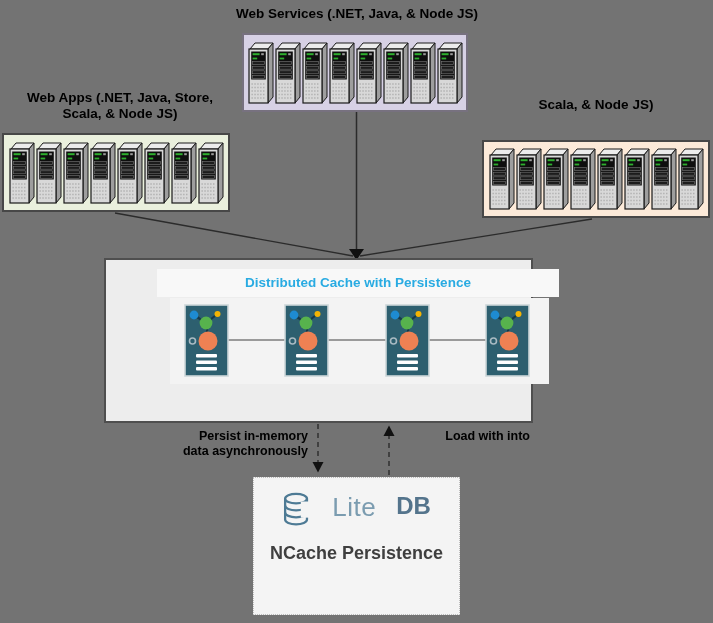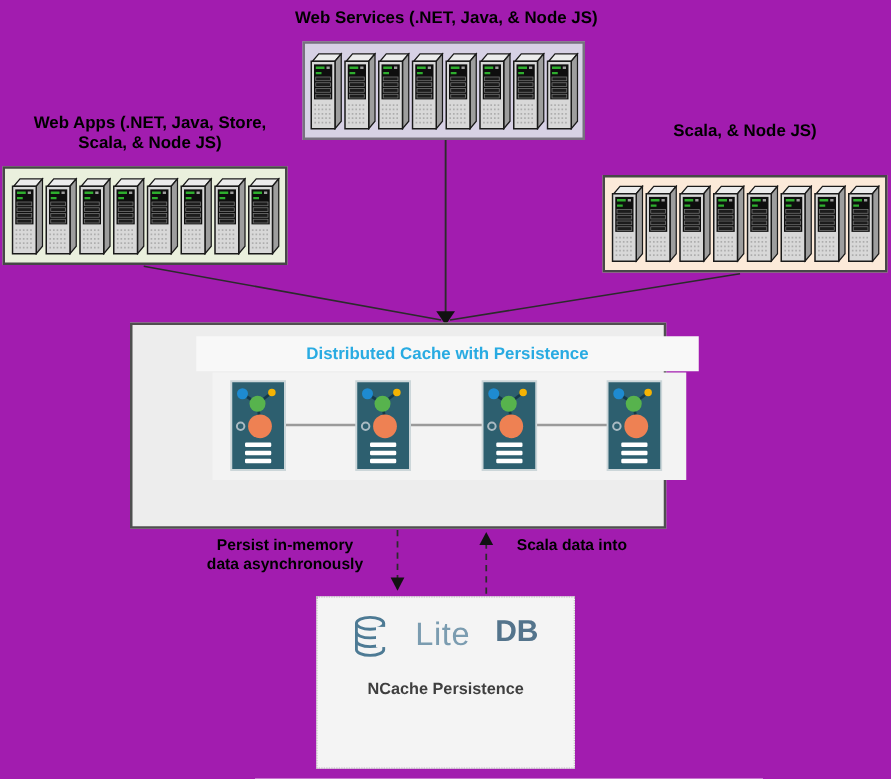--- a/index.html
+++ b/index.html
@@ -1,17 +1,17 @@
 <!DOCTYPE html>
 <html><head>
 <meta charset="utf-8">
 <style>
   html,body{margin:0;padding:0;background:#ffffff;}
   .canvas{
-    position:relative;width:713px;height:623px;background:#a21caf;
+    position:relative;width:713px;height:623px;background:#737373;
     font-family:"Liberation Sans",sans-serif;overflow:hidden;
   }
   svg.connectors{position:absolute;left:0;top:0;width:713px;height:623px;pointer-events:none;}
 
   
   .grp-label{position:absolute;text-align:center;font-weight:bold;font-size:13.5px;line-height:16px;color:#000;}
   .grp-label span{display:block;}
   #lbl-ws{left:192px;top:6px;width:330px;}
   #lbl-wa{left:6px;top:90px;width:228px;}
   #lbl-sa{left:480px;top:97px;width:232px;}
@@ -27,33 +27,33 @@
   .cache-box{position:absolute;left:104px;top:258px;width:429px;height:165px;background:#ededed;border:2px solid #4f4f4f;box-sizing:border-box;}
   .cache-title{position:absolute;left:51px;top:9px;width:402px;height:28px;background:#f8f8f8;
     color:#29abe2;font-weight:bold;font-size:13.5px;line-height:28px;text-align:center;}
   .cache-inner{position:absolute;left:64px;top:38px;width:379px;height:86px;background:#f3f3f3;}
   .node-row{position:absolute;left:14px;top:6px;width:346px;display:flex;justify-content:space-between;z-index:2;}
   .cache-node-icon{width:45px;height:73px;}
   .node-line{position:absolute;left:36px;top:41px;width:301px;height:2px;background:#9a9a9a;z-index:1;}
 
   
   .arrow-label{position:absolute;text-align:center;font-weight:bold;font-size:12.5px;line-height:15px;color:#000;}
-  .arrow-label span{display:block;}
+  .arrow-label span{display:block;text-align:right;}
   #lbl-persist{left:148px;top:429px;width:160px;}
   #lbl-load{left:385px;top:429px;width:145px;}
 
   
   .persist-box{position:absolute;left:253px;top:477px;width:207px;height:138px;background:#f4f4f4;
     border:1px dotted #bdbdbd;box-sizing:border-box;text-align:center;}
   .persist-title{margin-top:13px;color:#29abe2;font-weight:bold;font-size:13.5px;}
   .litedb-logo{margin-top:14px;display:flex;align-items:flex-start;justify-content:center;gap:20px;}
   .litedb-logo svg{width:30px;height:38px;}
   .litedb-lite{font-size:26px;color:#7b9cb0;font-weight:400;letter-spacing:0.5px;}
   .litedb-db{font-size:24px;color:#54748c;font-weight:bold;}
-  .persist-caption{margin-top:13px;color:#3f3f3f;font-weight:bold;font-size:13px;}
+  .persist-caption{margin-top:13px;color:#3f3f3f;font-weight:bold;font-size:18px;}
 </style>
 </head>
 <body>
 
 <div class="canvas">
 
   <svg class="connectors" viewBox="0 0 713 623">
     <line x1="356.5" y1="112" x2="356.5" y2="255" stroke="#2b2b2b" stroke-width="1.5"></line>
     <line x1="115" y1="213" x2="353" y2="256" stroke="#2b2b2b" stroke-width="1.3"></line>
     <line x1="592" y1="219" x2="360" y2="256" stroke="#2b2b2b" stroke-width="1.3"></line>
@@ -600,21 +600,21 @@
   </svg>
 </div>
     </div>
   </div>
 
   <div class="arrow-label" id="lbl-persist">
     <span>Persist in-memory</span>
     <span>data asynchronously</span>
   </div>
   <div class="arrow-label" id="lbl-load">
-    <span>Scala data into</span>
+    <span>Load with into</span>
   </div>
 
   <div class="persist-box">
     <div class="litedb-logo">
       <svg viewBox="0 0 30 40">
         <g fill="none" stroke="#4d7a94" stroke-width="2.4">
           <ellipse cx="14" cy="7" rx="11.5" ry="5"></ellipse>
           <path d="M2.5,7 v22 c0,2.8 5.1,5 11.5,5 c6.4,0 11.5,-2.2 11.5,-5 v-22"></path>
           <path d="M2.5,14.3 c0,2.8 5.1,5 11.5,5 c6.4,0 11.5,-2.2 11.5,-5"></path>
           <path d="M2.5,21.6 c0,2.8 5.1,5 11.5,5 c6.4,0 11.5,-2.2 11.5,-5"></path>

